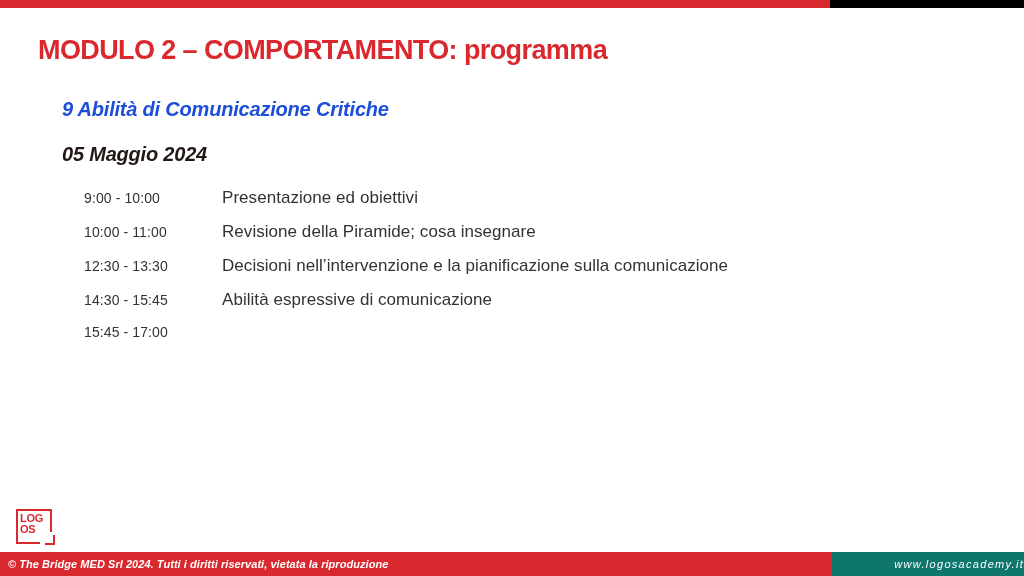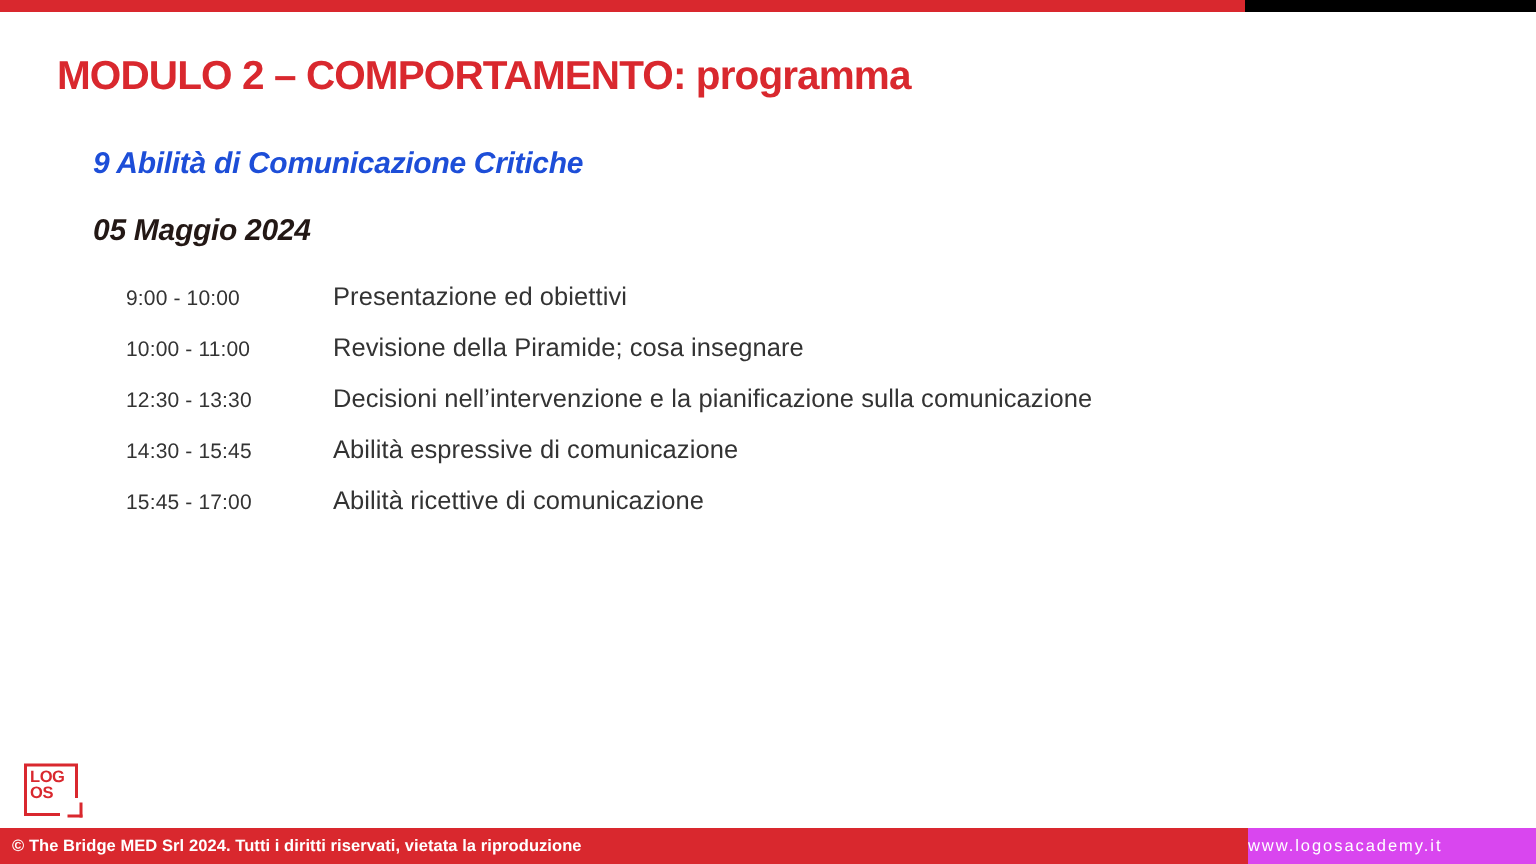--- a/index.html
+++ b/index.html
@@ -161,43 +161,44 @@
   }
 
   
   .footer {
     position: absolute;
     left: 0;
     bottom: 0;
     width: 1024px;
     height: 24px;
     display: flex;
+    font-style: italic;
   }
   .footer-red {
     width: 832px;
     height: 100%;
     background: #d9282e;
     display: flex;
     align-items: center;
   }
   .footer-red-text {
     color: #ffffff;
     font-size: 11px;
     font-weight: bold;
     padding-left: 8px;
     letter-spacing: 0.05px;
     white-space: nowrap;
   }
   .footer-black {
     flex: 1;
     height: 100%;
-    background: #d946ef;
+    background: #0f766e;
     display: flex;
     align-items: center;
-    justify-content: flex-start;
+    justify-content: flex-end;
   }
   .footer-black-text {
     color: #ffffff;
     font-size: 11px;
     letter-spacing: 1.3px;
     white-space: nowrap;
   }
 </style>
 </head>
 <body>
@@ -226,21 +227,20 @@
     <div class="schedule-row">
       <div class="schedule-time">12:30 - 13:30</div>
       <div class="schedule-desc">Decisioni nell’intervenzione e la pianificazione sulla comunicazione</div>
     </div>
     <div class="schedule-row">
       <div class="schedule-time">14:30 - 15:45</div>
       <div class="schedule-desc">Abilità espressive di comunicazione</div>
     </div>
     <div class="schedule-row">
       <div class="schedule-time">15:45 - 17:00</div>
-      <div class="schedule-desc">Abilità ricettive di comunicazione</div>
     </div>
   </div>
 
   <div class="logo">
     <div class="logo-frame"></div>
     <div class="logo-text">
       <span>LOG</span>
       <span>OS</span>
     </div>
     <div class="logo-notch"></div>

